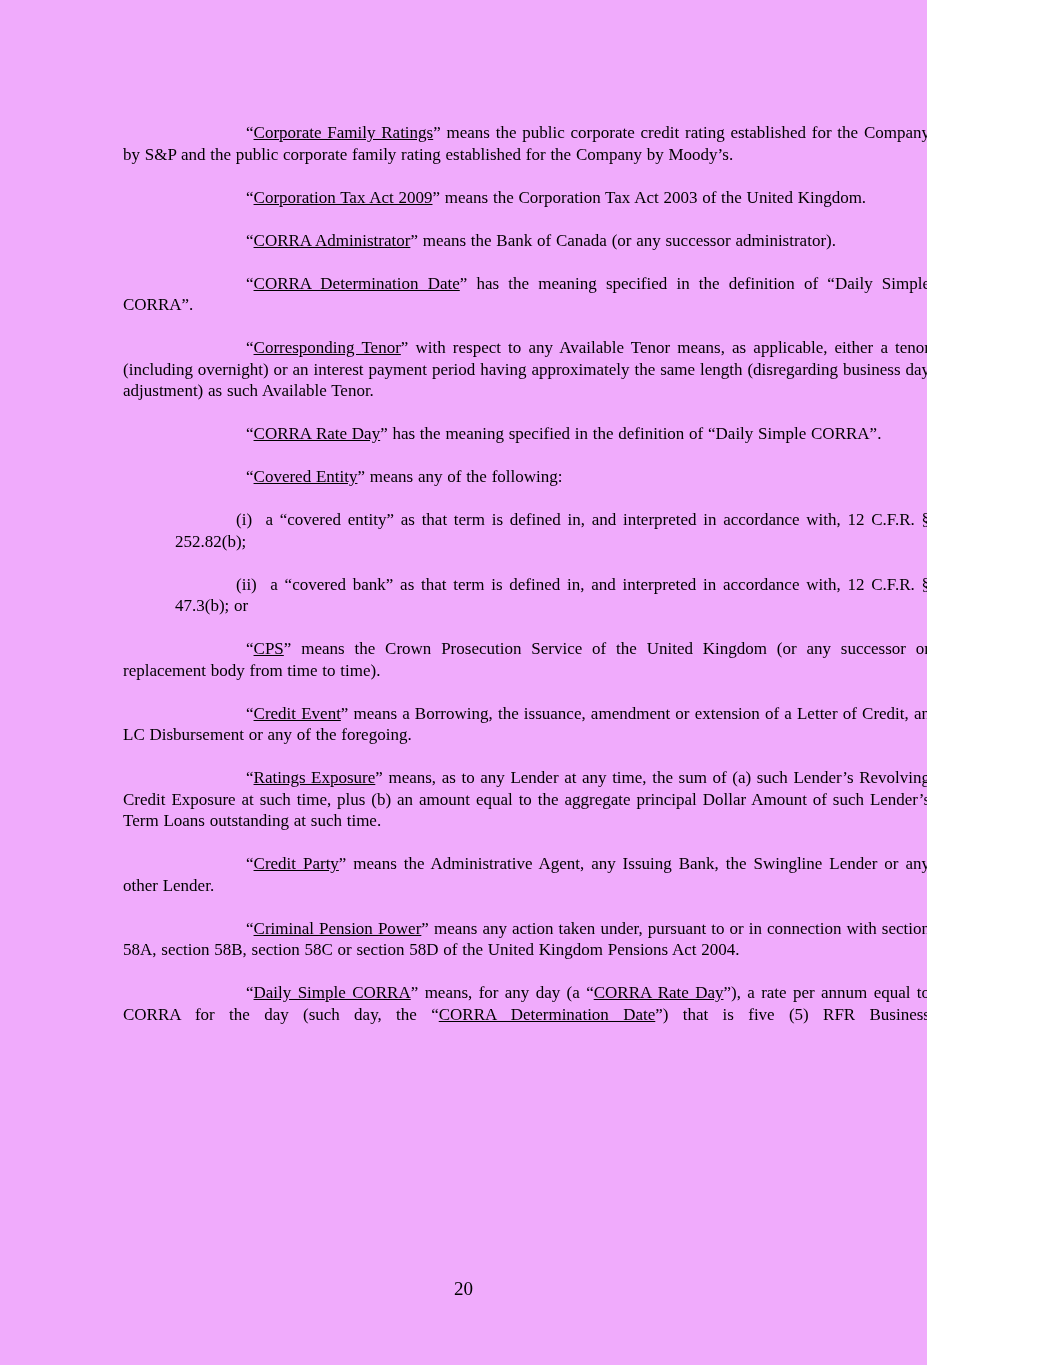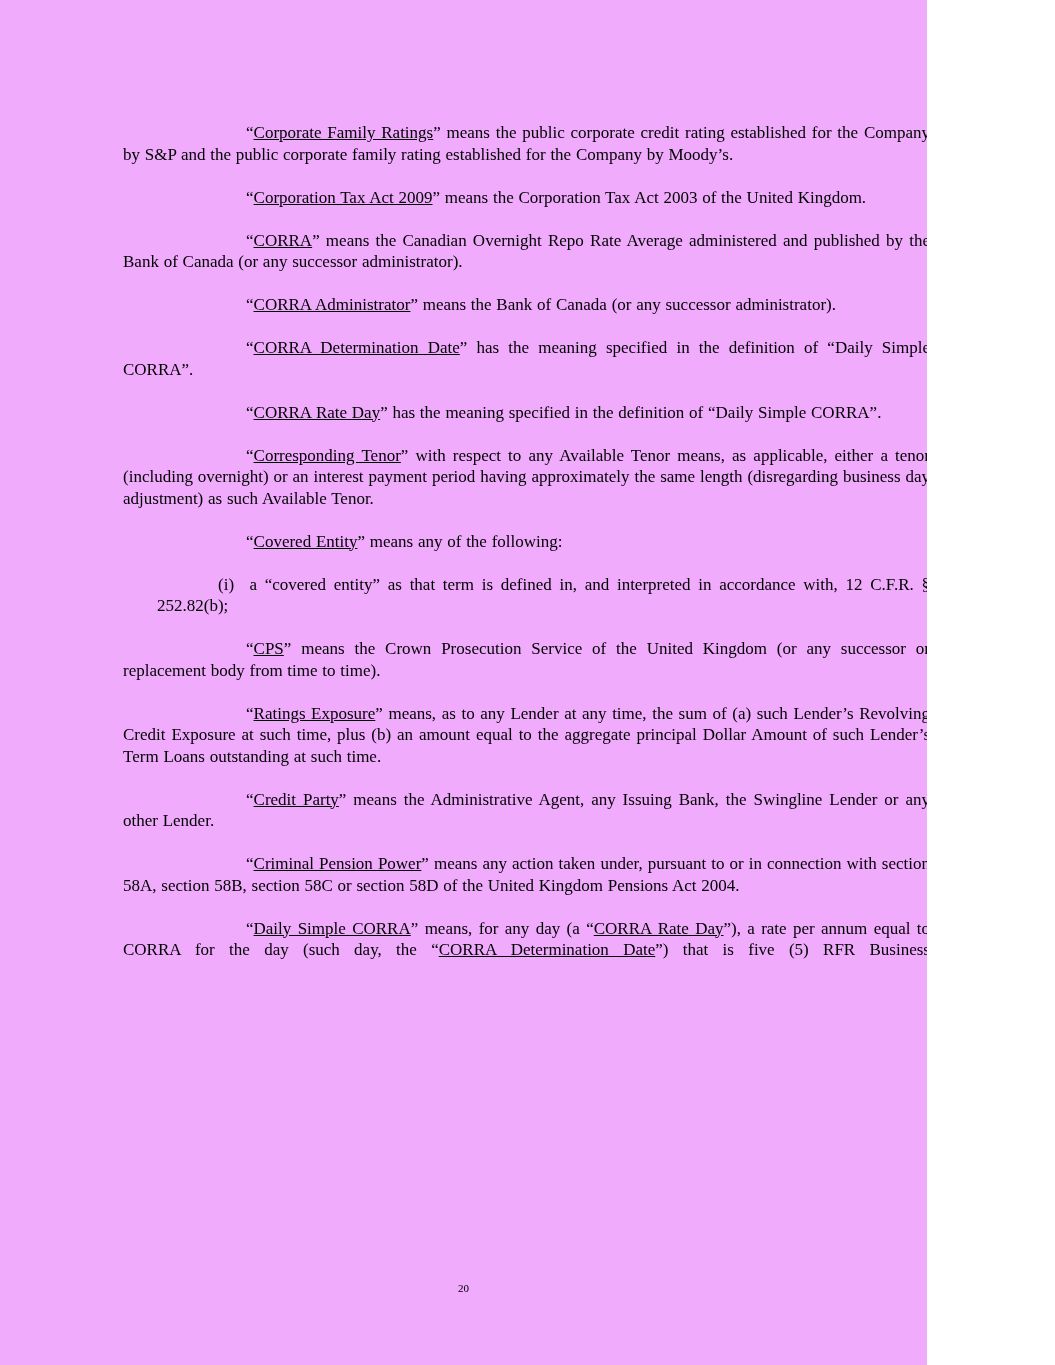--- a/index.html
+++ b/index.html
@@ -24,52 +24,53 @@
     top: 122px;
     width: 807px;
   }
   p.para {
     margin: 0 0 21.5px 0;
     text-indent: 123px;
     text-align: justify;
     word-spacing: 0.5px;
   }
   p.sub {
-    margin-left: 34px;
+    margin-left: 52px;
     text-indent: 61px;
   }
   p.cont {
     text-align-last: justify;
   }
   .u { text-decoration: underline; }
   .footer {
     position: absolute;
     top: 1278px;
     left: 0;
     width: 100%;
     text-align: center;
     font-family: "Liberation Serif", "DejaVu Serif", serif;
-    font-size: 11px;
+    font-size: 19px;
     color: #000000;
   }
 </style>
 </head>
 <body>
 
 <div class="page">
   <div class="content">
     <p class="para"><span>“</span><span class="u">Corporate Family Ratings</span><span>” means the public corporate credit rating established for the Company by S&amp;P and the public corporate family rating established for the Company by Moody’s.</span></p>
     <p class="para"><span>“</span><span class="u">Corporation Tax Act 2009</span><span>” means the Corporation Tax Act 2003 of the United Kingdom.</span></p>
-    <p class="para"><span>“</span><span class="u">CORRA</span><span>” means the Canadian Overnight Repo Rate Average administered and published by the Bank of Canada (or any successor administrator).</span></p>
     <p class="para"><span>“</span><span class="u">CORRA Administrator</span><span>” means the Bank of Canada (or any successor administrator).</span></p>
     <p class="para"><span>“</span><span class="u">CORRA Determination Date</span><span>” has the meaning specified in the definition of “Daily Simple CORRA”.</span></p>
+    <p class="para"><span>“</span><span class="u">Corresponding Tenor</span><span>” with respect to any Available Tenor means, as applicable, either a tenor (including overnight) or an interest payment period having approximately the same length (disregarding business day adjustment) as such Available Tenor.</span></p>
     <p class="para"><span>“</span><span class="u">CORRA Rate Day</span><span>” has the meaning specified in the definition of “Daily Simple CORRA”.</span></p>
-    <p class="para"><span>“</span><span class="u">Corresponding Tenor</span><span>” with respect to any Available Tenor means, as applicable, either a tenor (including overnight) or an interest payment period having approximately the same length (disregarding business day adjustment) as such Available Tenor.</span></p>
     <p class="para"><span>“</span><span class="u">Covered Entity</span><span>” means any of the following:</span></p>
     <p class="para sub"><span>(i)&nbsp; a “covered entity” as that term is defined in, and interpreted in accordance with, 12 C.F.R. § 252.82(b);</span></p>
+    <p class="para sub"><span>(ii)&nbsp; a “covered bank” as that term is defined in, and interpreted in accordance with, 12 C.F.R. § 47.3(b); or</span></p>
     <p class="para"><span>“</span><span class="u">CPS</span><span>” means the Crown Prosecution Service of the United Kingdom (or any successor or replacement body from time to time).</span></p>
+    <p class="para"><span>“</span><span class="u">Credit Event</span><span>” means a Borrowing, the issuance, amendment or extension of a Letter of Credit, an LC Disbursement or any of the foregoing.</span></p>
     <p class="para"><span>“</span><span class="u">Ratings Exposure</span><span>” means, as to any Lender at any time, the sum of (a) such Lender’s Revolving Credit Exposure at such time, plus (b) an amount equal to the aggregate principal Dollar Amount of such Lender’s Term Loans outstanding at such time.</span></p>
     <p class="para"><span>“</span><span class="u">Credit Party</span><span>” means the Administrative Agent, any Issuing Bank, the Swingline Lender or any other Lender.</span></p>
     <p class="para"><span>“</span><span class="u">Criminal Pension Power</span><span>” means any action taken under, pursuant to or in connection with section 58A, section 58B, section 58C or section 58D of the United Kingdom Pensions Act 2004.</span></p>
     <p class="para cont"><span>“</span><span class="u">Daily Simple CORRA</span><span>” means, for any day (a “</span><span class="u">CORRA Rate Day</span><span>”), a rate per annum equal to CORRA for the day (such day, the “</span><span class="u">CORRA Determination Date</span><span>”) that is five (5) RFR Business</span></p>
   </div>
   <div class="footer">20</div>
 </div>
 
 </body></html>

